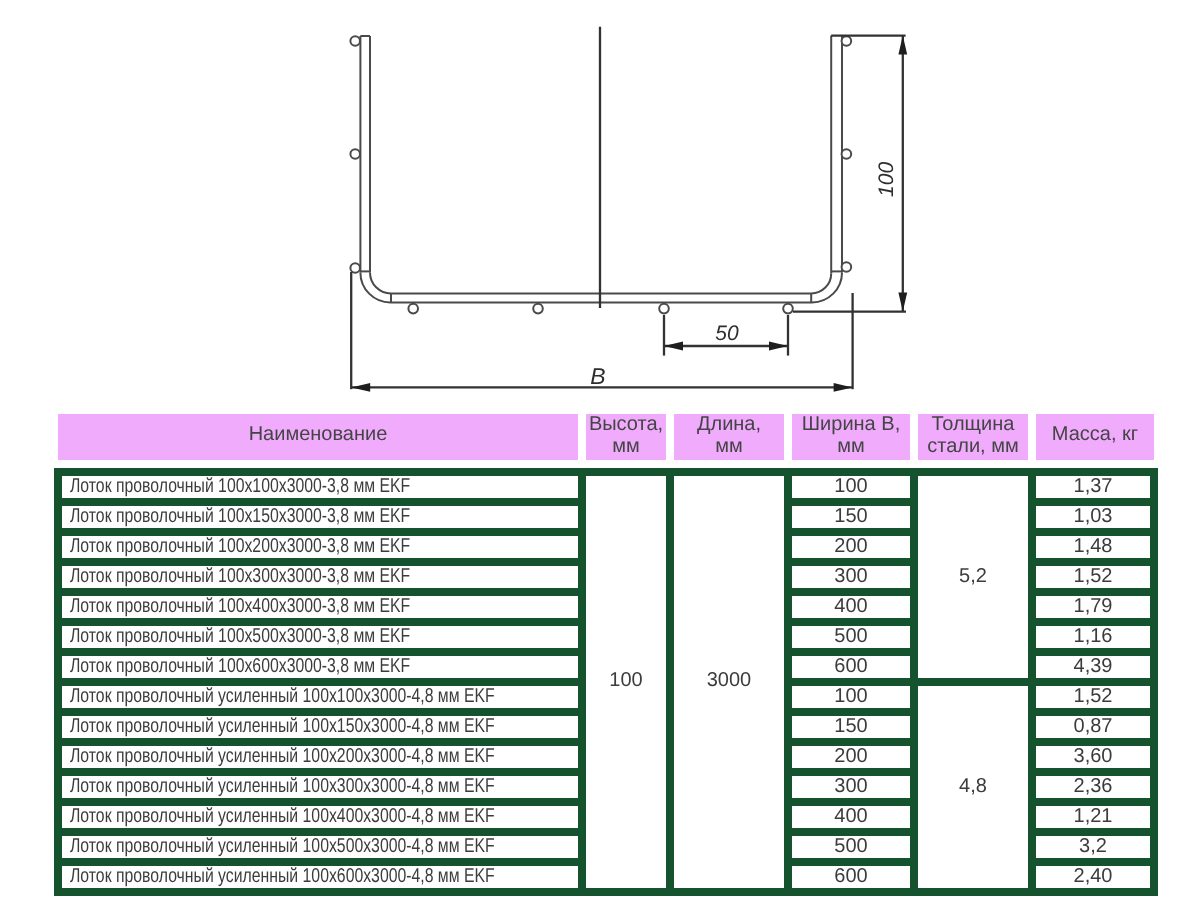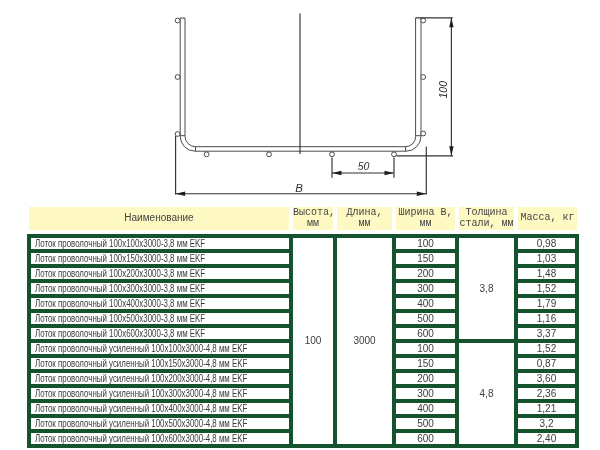--- a/index.html
+++ b/index.html
@@ -2,22 +2,22 @@
 <html><head>
 <meta charset="utf-8">
 <style>
   html,body{margin:0;padding:0;background:#ffffff;width:600px;height:450px;overflow:hidden;}
   body{font-family:"Liberation Sans", sans-serif;}
   #wrap{position:relative;width:600px;height:450px;}
   svg{position:absolute;left:0;top:0;}
   table{position:absolute;left:27px;top:207px;border-collapse:collapse;table-layout:fixed;
         width:548px;font-size:10px;color:#3c3c3c;}
   td,th{padding:0;font-weight:normal;overflow:hidden;white-space:nowrap;}
-  th{background:#fef9c3;color:#444;line-height:10.5px;vertical-align:middle;}
-  .gapL{border-left:4px solid #fff;font-family:Liberation Mono, monospace;}
+  th{background:#f0abfc;color:#444;line-height:10.5px;vertical-align:middle;}
+  .gapL{border-left:4px solid #fff;}
   tbody td{border:4px solid #14532d;text-align:center;vertical-align:middle;margin-top:16px;}
   td.nm{text-align:left;padding-left:3.5px;}
   td.nm span{display:inline-block;transform:scaleX(0.79);transform-origin:0 50%;white-space:nowrap;}
   tr.sp td{border:none;background:#fff;}
 </style>
 </head>
 <body>
 <div id="wrap">
 <svg width="600" height="205" viewBox="0 0 600 205">
   <g fill="none" stroke="#4a4a4a" stroke-width="1">
@@ -95,22 +95,22 @@
     <tr class="sp" style="height:5.5px">
           <td colspan="6"></td>
         </tr>
   </thead>
   <tbody>
     <tr style="height:13.3px">
           <td class="nm"><span>Лоток проволочный 100х100х3000-3,8 мм EKF</span></td>
           <td rowspan="14">100</td>
           <td rowspan="14">3000</td>
           <td>100</td>
-          <td rowspan="7">3,8</td>
-          <td>0,98</td>
+          <td rowspan="7">5,2</td>
+          <td>1,37</td>
         </tr>
     <tr style="height:13.3px">
           <td class="nm"><span>Лоток проволочный 100х150х3000-3,8 мм EKF</span></td>
           <td>150</td>
           <td>1,03</td>
         </tr>
     <tr style="height:13.3px">
           <td class="nm"><span>Лоток проволочный 100х200х3000-3,8 мм EKF</span></td>
           <td>200</td>
           <td>1,48</td>
@@ -126,21 +126,21 @@
           <td>1,79</td>
         </tr>
     <tr style="height:13.3px">
           <td class="nm"><span>Лоток проволочный 100х500х3000-3,8 мм EKF</span></td>
           <td>500</td>
           <td>1,16</td>
         </tr>
     <tr style="height:13.3px">
           <td class="nm"><span>Лоток проволочный 100х600х3000-3,8 мм EKF</span></td>
           <td>600</td>
-          <td>3,37</td>
+          <td>4,39</td>
         </tr>
     <tr style="height:13.3px">
           <td class="nm"><span>Лоток проволочный усиленный 100х100х3000-4,8 мм EKF</span></td>
           <td>100</td>
           <td rowspan="7">4,8</td>
           <td>1,52</td>
         </tr>
     <tr style="height:13.3px">
           <td class="nm"><span>Лоток проволочный усиленный 100х150х3000-4,8 мм EKF</span></td>
           <td>150</td>

